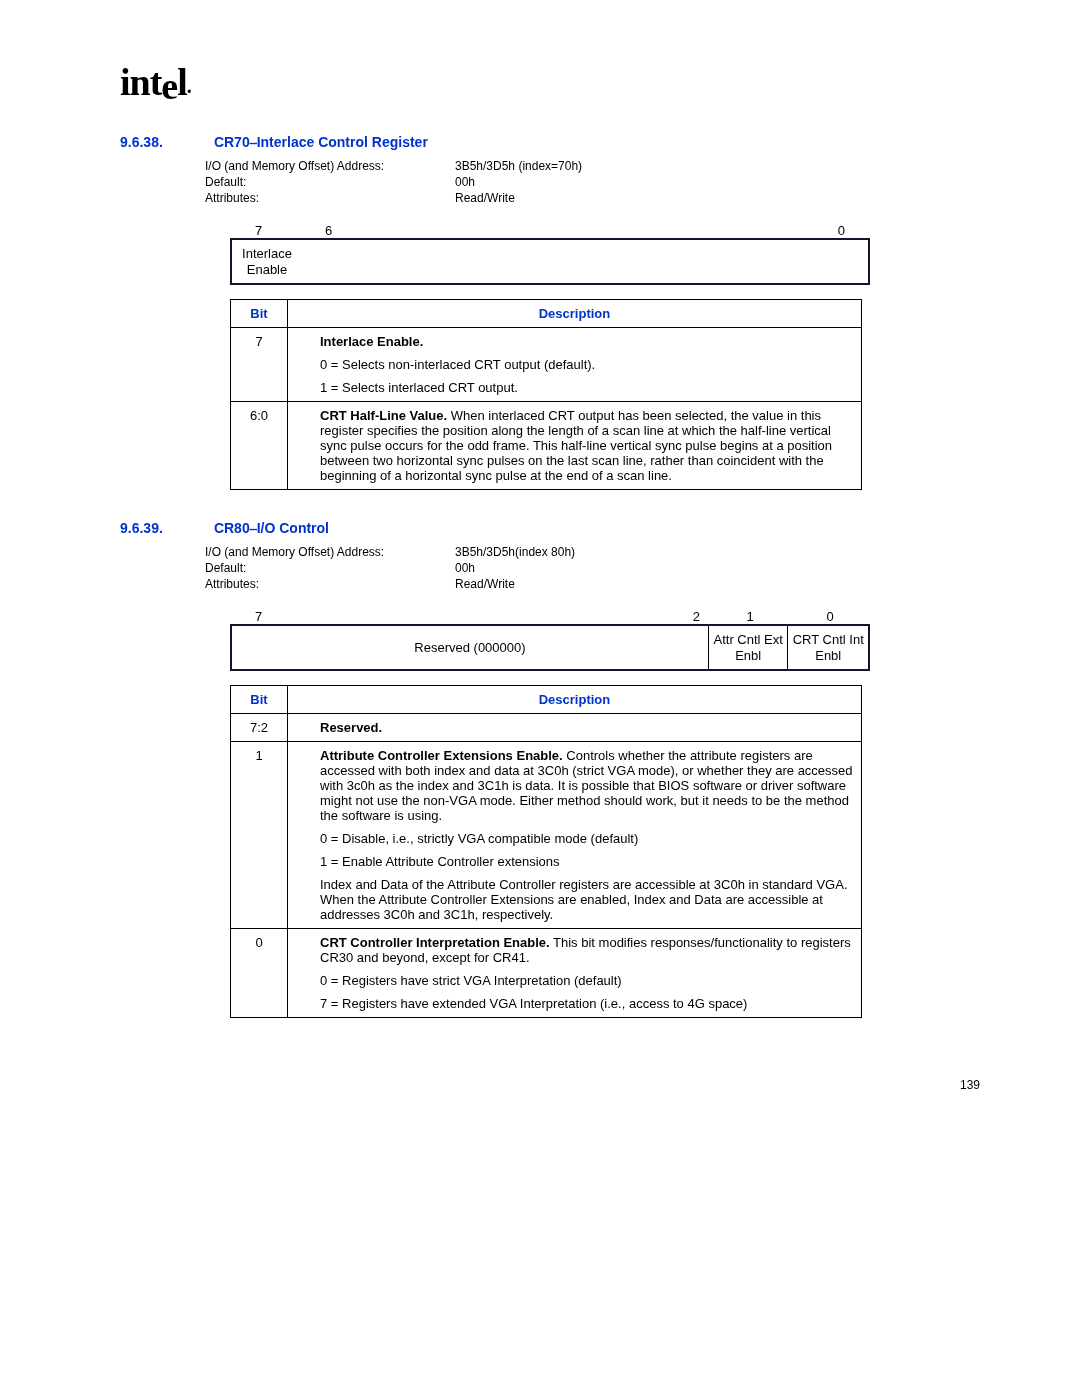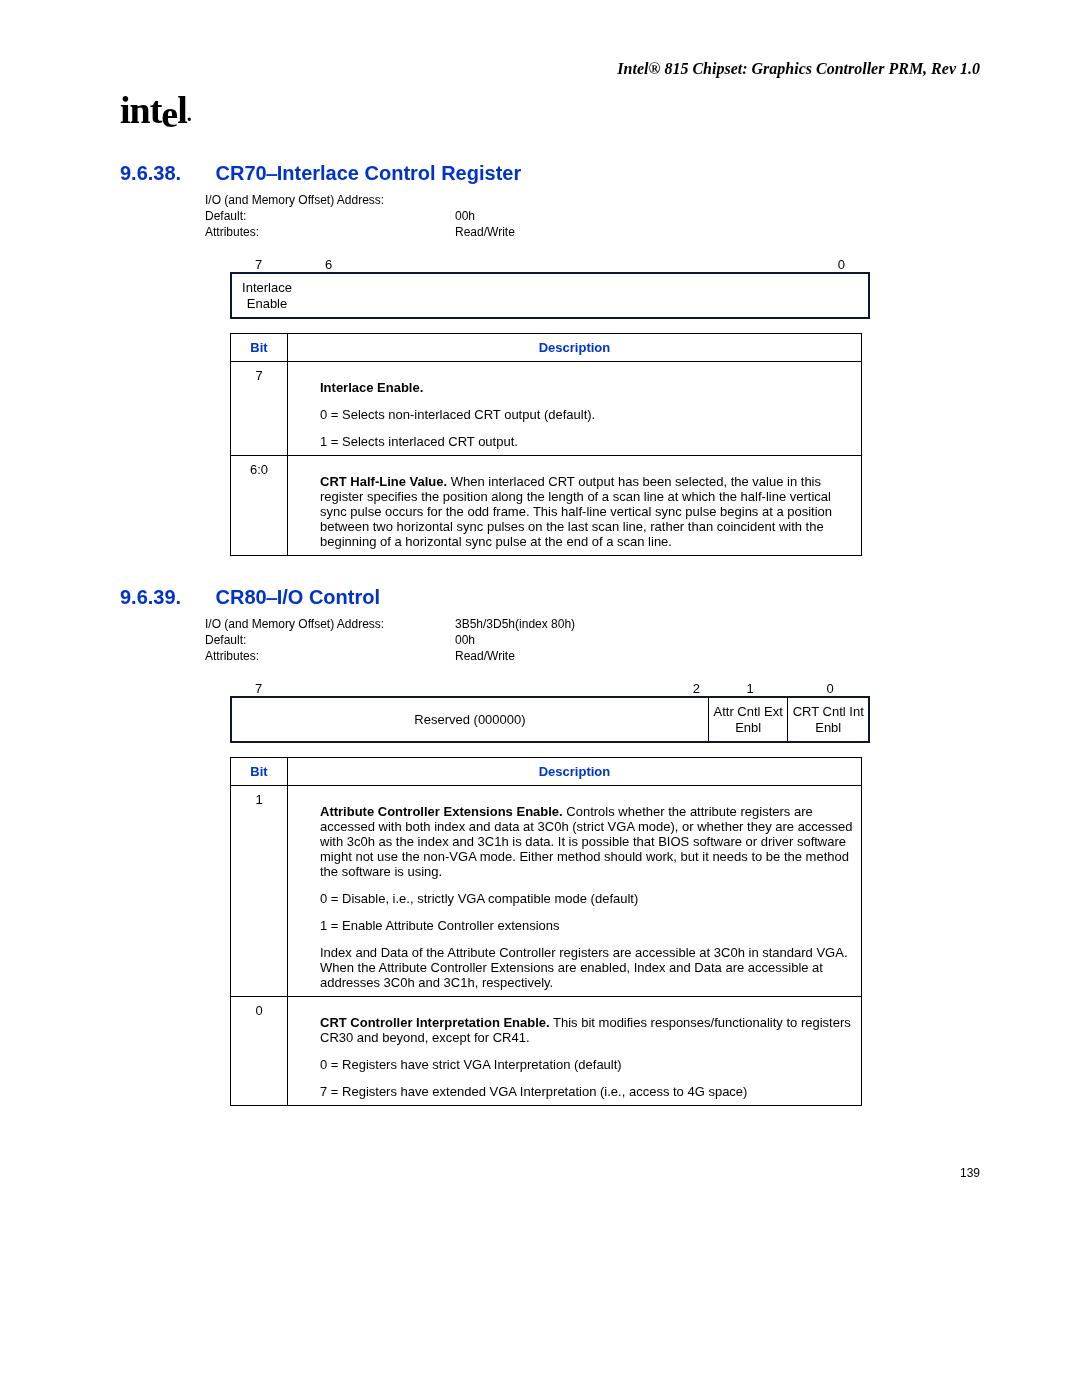--- a/index.html
+++ b/index.html
@@ -26,21 +26,21 @@
   }
   .logo {
     font-family: "Times New Roman", serif;
     font-size: 38px;
     font-weight: bold;
     letter-spacing: -1px;
     margin-bottom: 30px;
   }
   h2.section-heading {
     color: #0033cc;
-    font-size: 20px;
+    font-size: 14px;
     font-weight: bold;
     margin: 30px 0 8px 0;
     font-family: Arial, sans-serif;
   }
   h2.section-heading .num {
     display: inline-block;
     width: 90px;
   }
   .info-block {
     margin: 6px 0 18px 85px;
@@ -90,47 +90,47 @@
     vertical-align: top;
     text-align: left;
   }
   table.desc th {
     color: #0033cc;
     font-weight: bold;
     text-align: center;
   }
   table.desc th.bitcol { width: 40px; }
   table.desc td.bitcell { text-align: center; }
-  table.desc .para { margin: 12px 0 8px 0; padding-left: 24px; }
+  table.desc .para { margin: 0 0 8px 0; padding-left: 24px; }
   table.desc .para:last-child { margin-bottom: 0; }
   .bold { font-weight: bold; }
 
   .page-num {
     text-align: right;
     font-size: 12px;
     margin-top: 60px;
   }
 </style>
 </head>
 <body>
 
 <div class="page">
 
-  <div class="header-line">Intel® 815 Chipset: Graphics Controller PRM, Rev 1.0</div>
 
   <div class="logo">int<span style="position:relative;top:4px;">e</span>l<span style="font-size:20px;position:relative;top:-2px;">.</span></div>
 
   <h2 class="section-heading">
     <span class="num">9.6.38.</span>
     <span>CR70⎯Interlace Control Register</span>
   </h2>
 
   <div class="info-block">
     <div class="info-row">
       <div class="info-label">I/O (and Memory Offset) Address:</div>
+      <div class="info-value">3B5h/3D5h (index=70h)</div>
     </div>
     <div class="info-row">
       <div class="info-label">Default:</div>
       <div class="info-value">00h</div>
     </div>
     <div class="info-row">
       <div class="info-label">Attributes:</div>
       <div class="info-value">Read/Write</div>
     </div>
   </div>
@@ -205,20 +205,26 @@
     </div>
   </div>
 
   <table class="desc">
     <tbody>
         <tr>
       <th class="bitcol">Bit</th>
       <th>Description</th>
     </tr>
     <tr>
+      <td class="bitcell">7:2</td>
+      <td>
+        <div class="para"><span class="bold">Reserved.</span></div>
+      </td>
+    </tr>
+    <tr>
       <td class="bitcell">1</td>
       <td>
         <div class="para"><span class="bold">Attribute Controller Extensions Enable.</span><span> Controls whether the attribute registers are accessed with both index and data at 3C0h (strict VGA mode), or whether they are accessed with 3c0h as the index and 3C1h is data. It is possible that BIOS software or driver software might not use the non-VGA mode. Either method should work, but it needs to be the method the software is using.</span></div>
         <div class="para">0 = Disable, i.e., strictly VGA compatible mode (default)</div>
         <div class="para">1 = Enable Attribute Controller extensions</div>
         <div class="para">Index and Data of the Attribute Controller registers are accessible at 3C0h in standard VGA. When the Attribute Controller Extensions are enabled, Index and Data are accessible at addresses 3C0h and 3C1h, respectively.</div>
       </td>
     </tr>
     <tr>
       <td class="bitcell">0</td>

